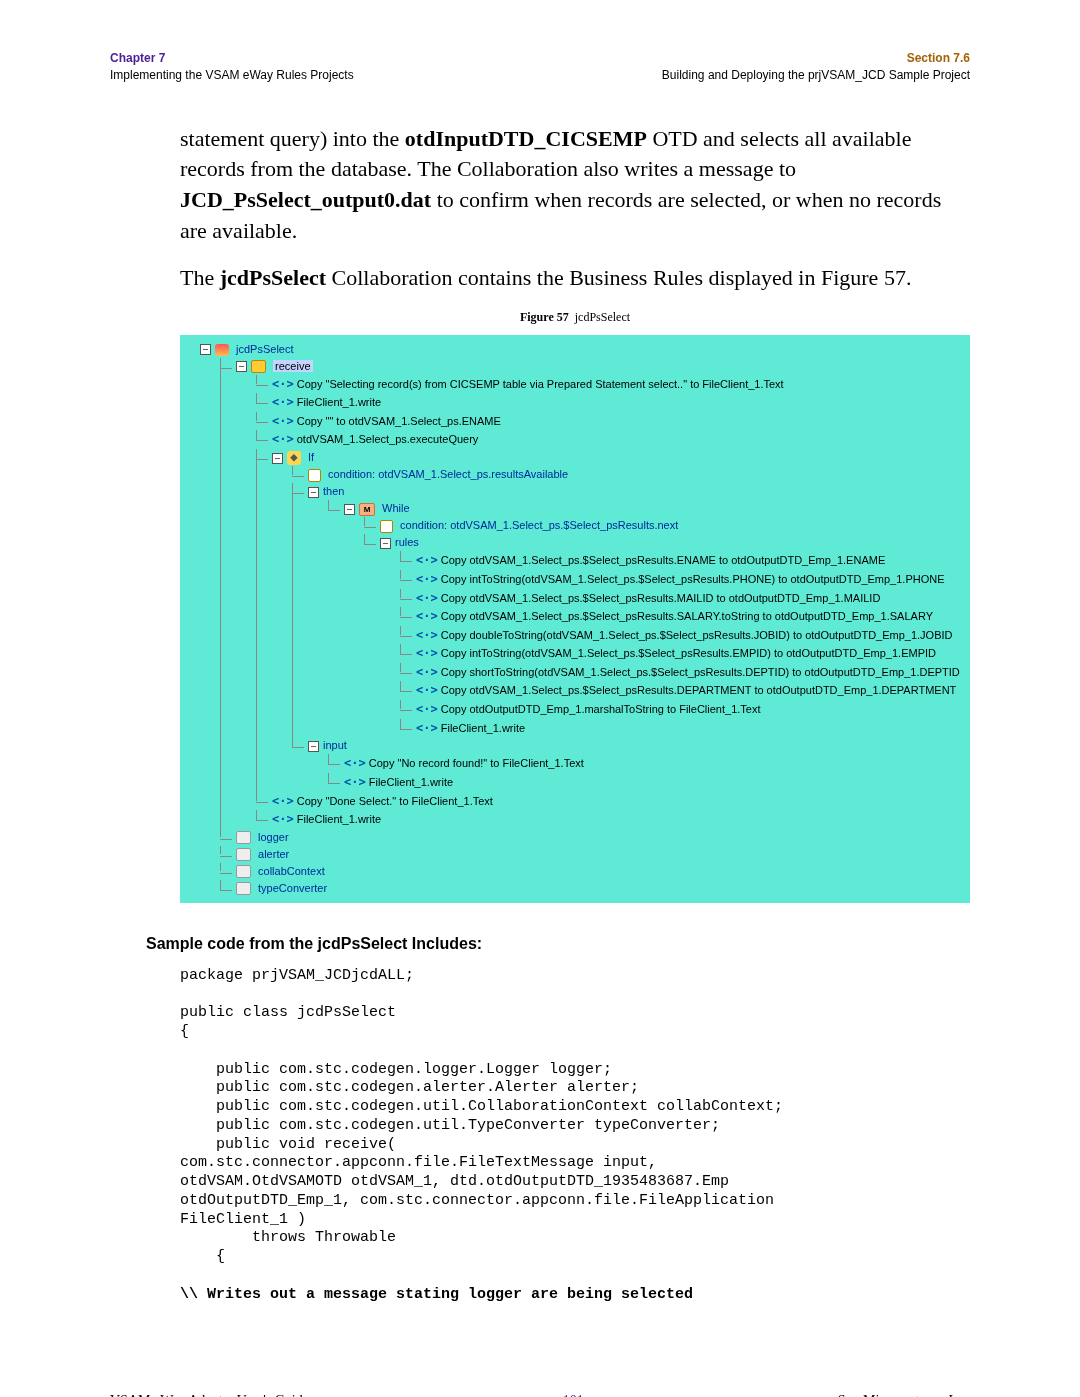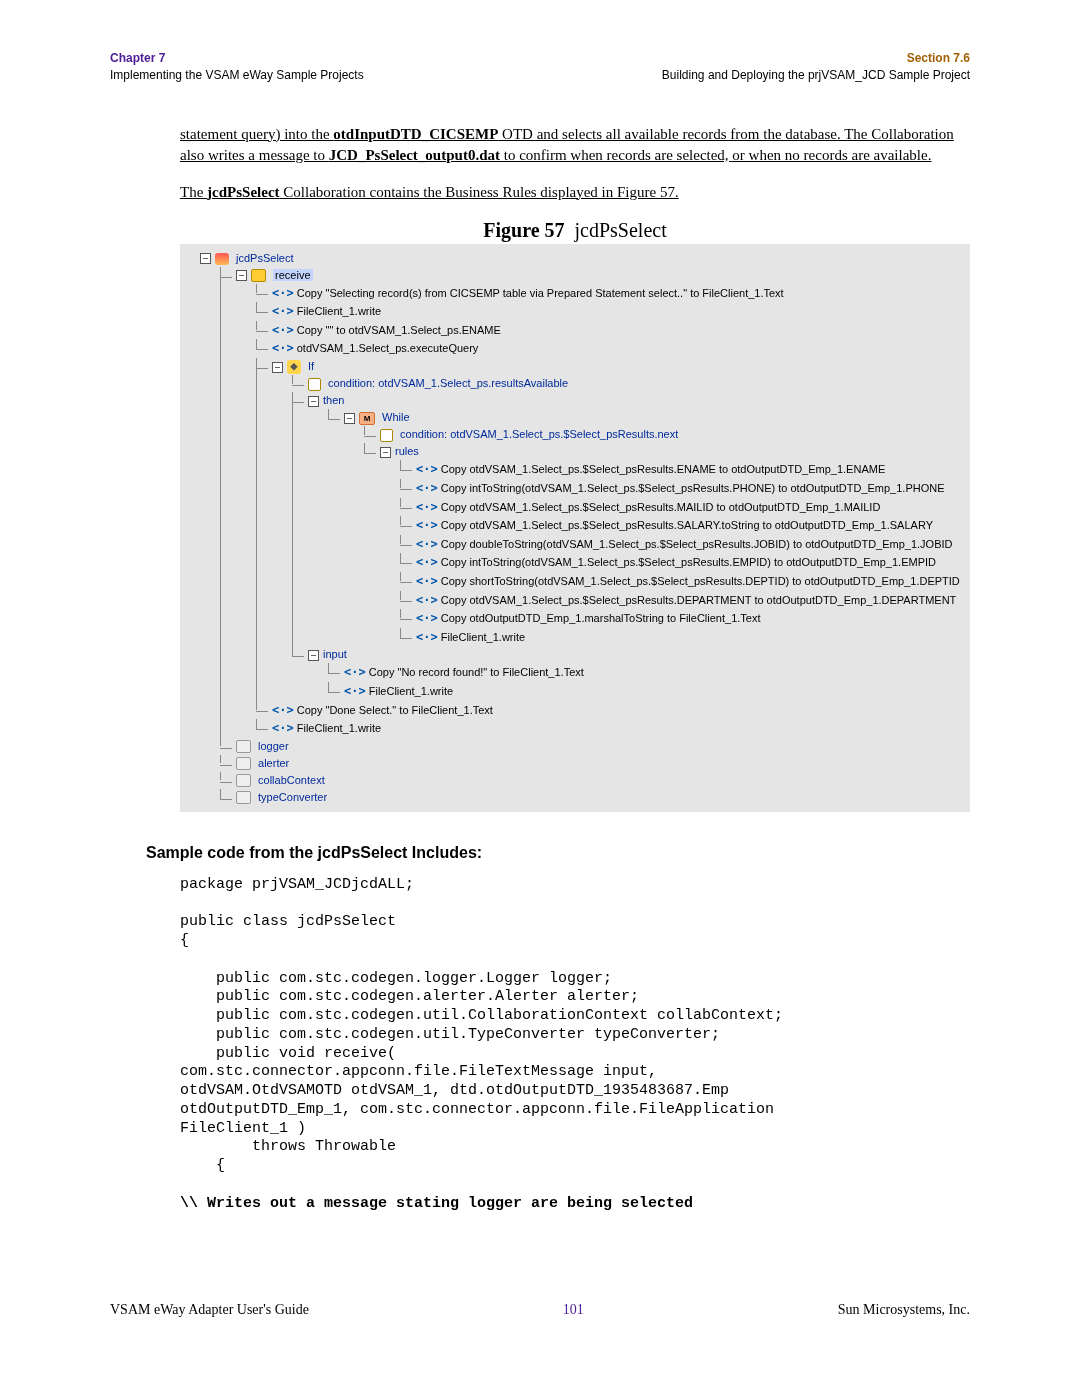--- a/index.html
+++ b/index.html
@@ -23,36 +23,35 @@
     margin-bottom: 40px;
   }
   .hdr .left { text-align: left; }
   .hdr .right { text-align: right; }
   .hdr .chap { color: #4c1d95; font-weight: bold; }
   .hdr .sec  { color: #a16207; font-weight: bold; }
   .body-col {
     margin-left: 70px;
   }
   p.para {
-    font-size: 15px;
+    font-size: 22px;
     line-height: 1.4;
     margin: 0 0 16px 0;
-    text-decoration: underline;
   }
   .fig-cap {
     text-align: center;
-    font-size: 20px;
-    margin: 14px 0 2px 0;
+    font-size: 12px;
+    margin: 14px 0 10px 0;
   }
   .fig-cap b { font-weight: bold; }
   .tree {
     font-family: Arial, sans-serif;
     font-size: 11px;
     line-height: 1.55;
-    background: #e5e5e5;
+    background: #5eead4;
     padding: 6px 0 6px 4px;
   }
   .tree ul { list-style: none; margin: 0; padding-left: 20px; }
   .tree > ul { padding-left: 0; }
   .tree li {
     position: relative;
     padding-left: 16px;
   }
   .tree li::before {
     content: "";
@@ -133,21 +132,21 @@
   .ftr .mid { color:#4c1d95; }
 </style>
 </head>
 <body>
 
 <div class="page">
 
   <div class="hdr">
     <div class="left">
       <div class="chap">Chapter 7</div>
-      <div>Implementing the VSAM eWay Sample Projects</div>
+      <div>Implementing the VSAM eWay Rules Projects</div>
     </div>
     <div class="right">
       <div class="sec">Section 7.6</div>
       <div>Building and Deploying the prjVSAM_JCD Sample Project</div>
     </div>
   </div>
 
   <div class="body-col">
 
     <p class="para">

